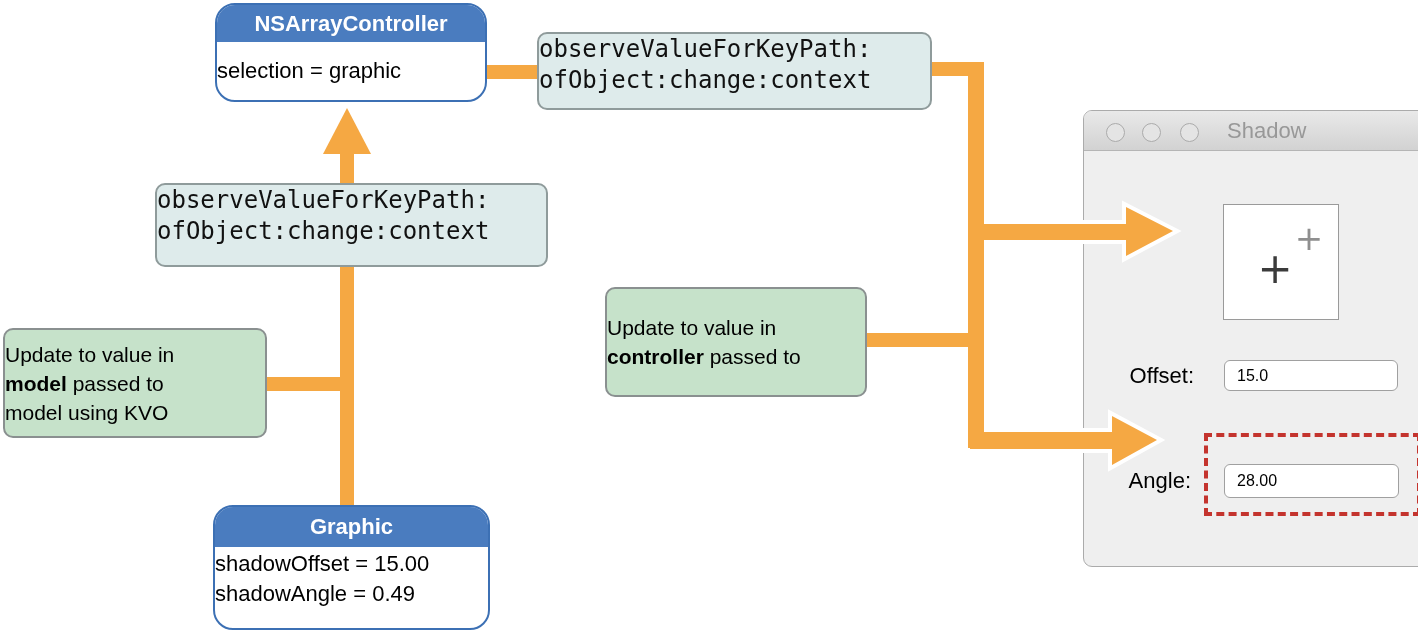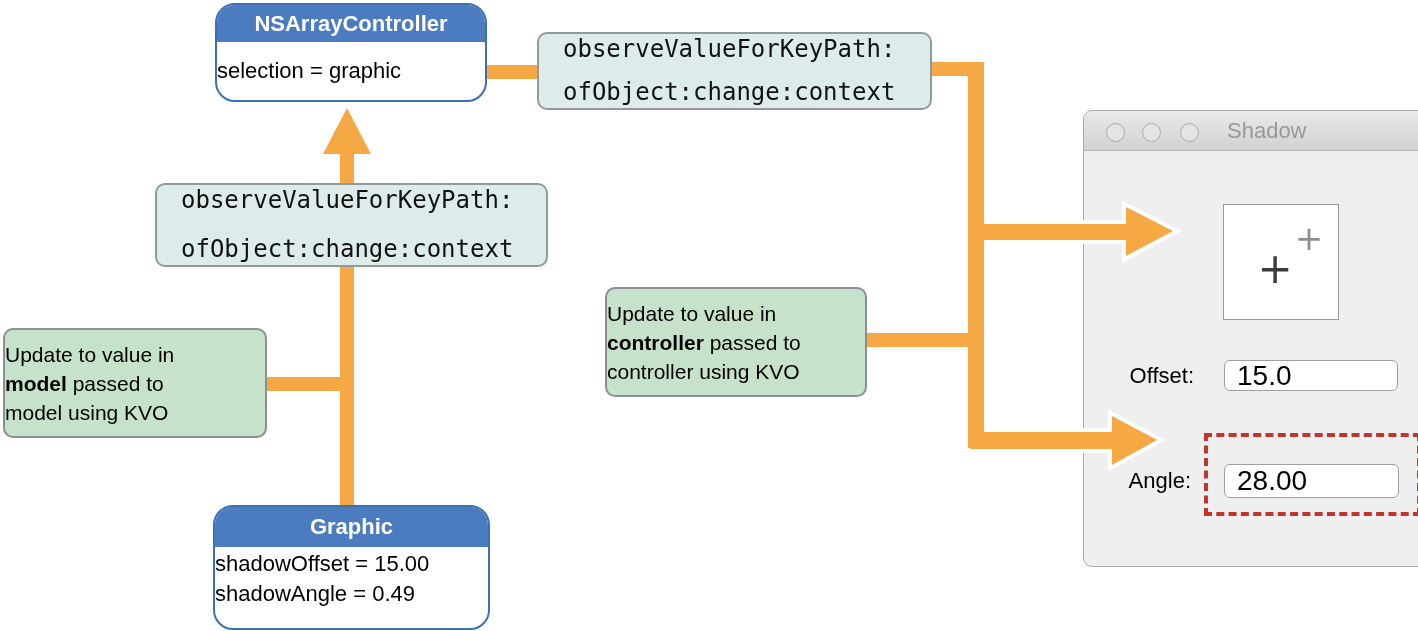--- a/index.html
+++ b/index.html
@@ -19,22 +19,21 @@
     border: 2px solid #3C70B4; border-radius: 20px; background: #ffffff; overflow: hidden;
   }
   .classbox .hdr {
     background: #4A7CBF; color: #ffffff; font-weight: bold; font-size: 22px;
     text-align: center; display: flex; align-items: center; justify-content: center;
   }
   .classbox .bdy { color: #000; font-size: 22px; text-align: left; }
   .codebox {
     background: #DEEBEB; border: 2px solid #8F9B9B; border-radius: 10px;
     font-family: "DejaVu Sans Mono", monospace; font-size: 24px; line-height: 31px;
-    color: #111; display: flex; flex-direction: column; justify-content: space-between;
-    padding-left: 24px;
+    color: #111; display: flex; flex-direction: column; justify-content: flex-start;
   }
   .notebox {
     background: #C6E2CA; border: 2px solid #8A9090; border-radius: 10px;
     font-size: 21px; line-height: 29px; color: #000; text-align: left;
     display: flex; flex-direction: column; justify-content: center;
   }
 
   
   .macwin {
     position: absolute; left: 1043px; top: 110px; width: 372px; height: 457px;
@@ -58,21 +57,21 @@
     background: #ffffff; border: 1.5px solid #9A9A9A;
   }
   .plus { position: absolute; transform: translate(-50%, -50%); font-family: "DejaVu Sans", sans-serif; }
   .plus.small { font-size: 34px; color: #8F8F8F; }
   .plus.large { font-size: 42px; color: #3B3B3B; }
   .field-label {
     position: absolute; text-align: right; font-size: 22px; color: #000;
   }
   .field {
     position: absolute; background: #fff; border: 1.5px solid #A0A0A0; border-radius: 6px;
-    font-family: "Liberation Sans", sans-serif; font-size: 28px; color: #000;
+    font-family: "Liberation Sans", sans-serif; font-size: 16px; color: #000;
     padding-left: 12px; outline: none;
   }
   .red-dash {
     position: absolute; left: 120px; top: 322px; width: 217px; height: 83px;
     border: 4px dashed #C4342E;
   }
 </style>
 </head>
 <body>
 
@@ -129,21 +128,20 @@
 
   <div class="node notebox" style="left:3px; top:328px; width:264px; height:110px">
     <div>Update to value in</div>
     <div><b>model</b><span> passed to</span></div>
     <div>model using KVO</div>
   </div>
 
   <div class="node notebox" style="left:605px; top:287px; width:262px; height:110px">
     <div>Update to value in</div>
     <div><b>controller</b><span> passed to</span></div>
-    <div>controller using KVO</div>
   </div>
 
   <div class="node classbox" style="left:213px; top:505px; width:277px; height:125px">
     <div class="hdr" style="height:40px">Graphic</div>
     <div class="bdy" style="padding-top:2px; line-height:30px">
       <div>shadowOffset = 15.00</div>
       <div>shadowAngle = 0.49</div>
     </div>
   </div>
 

